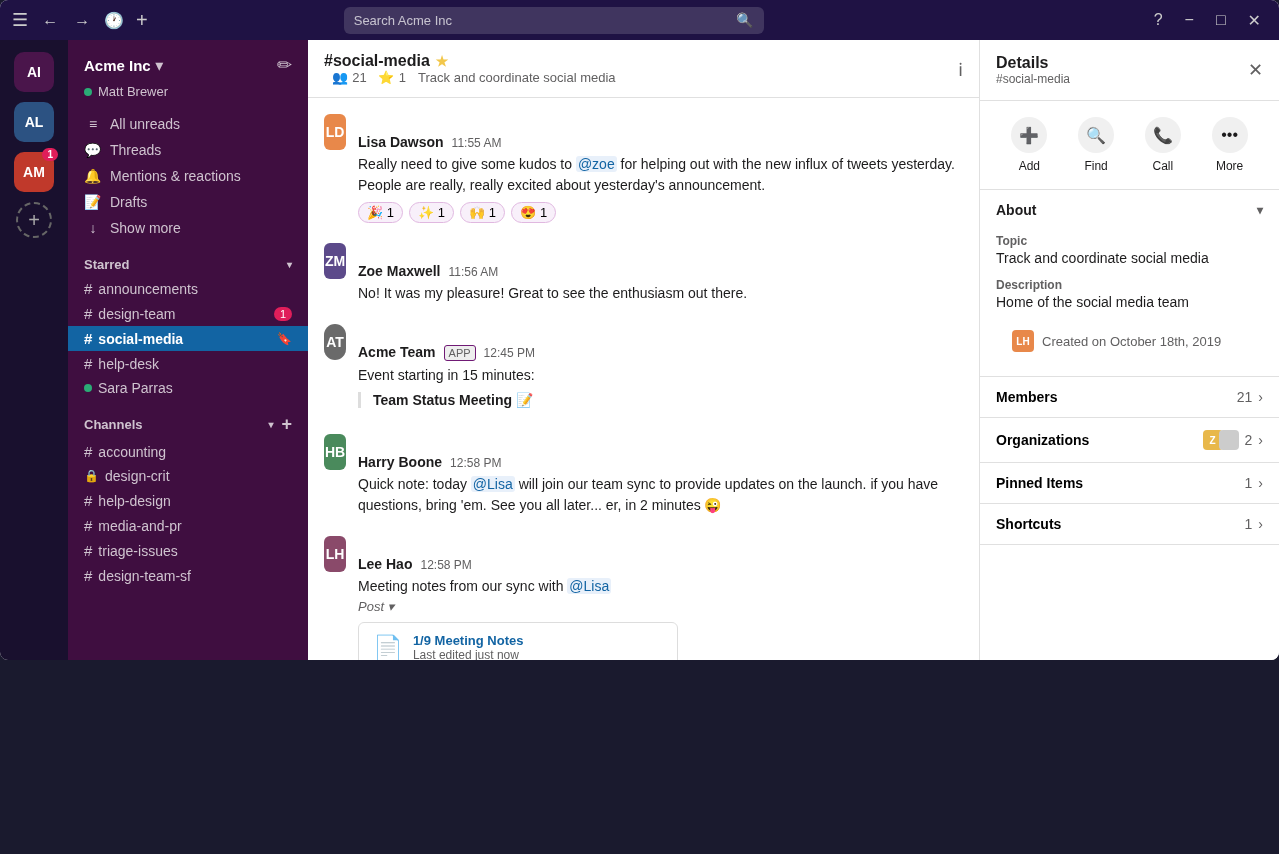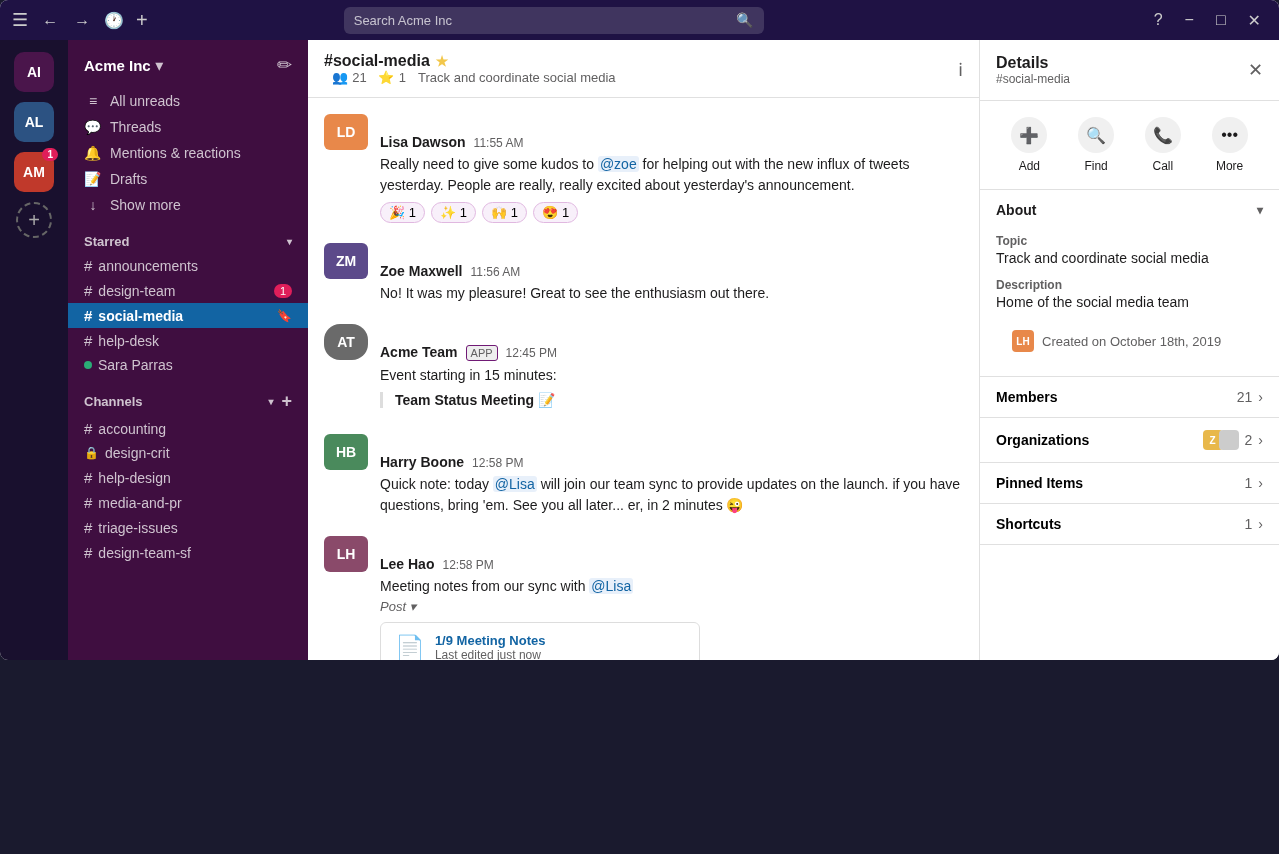--- a/index.html
+++ b/index.html
@@ -230,21 +230,21 @@
       overflow-y: auto;
       padding: 16px;
     }
 
     .message {
       display: flex;
       gap: 12px;
       margin-bottom: 20px;
     }
     .avatar {
-      width: 44px;
+      width: 22px;
       height: 36px;
       border-radius: 6px;
       flex-shrink: 0;
       display: flex;
       align-items: center;
       justify-content: center;
       font-weight: bold;
       font-size: 14px;
       color: #fff;
       overflow: hidden;
@@ -438,20 +438,24 @@
       <div class="ws-add">+</div>
     </div>
 
     <div class="sidebar">
       <div class="sidebar-header">
         <div>
           <span class="workspace-name">Acme Inc</span> <span>▾</span>
         </div>
         <button class="compose-btn">✏</button>
       </div>
+      <div class="user-status">
+        <span class="status-dot"></span>
+        <span>Matt Brewer</span>
+      </div>
 
       <div class="sidebar-nav">
         <div class="sidebar-item">
           <span class="icon">≡</span>
           <span class="label">All unreads</span>
         </div>
         <div class="sidebar-item">
           <span class="icon">💬</span>
           <span class="label">Threads</span>
         </div>

